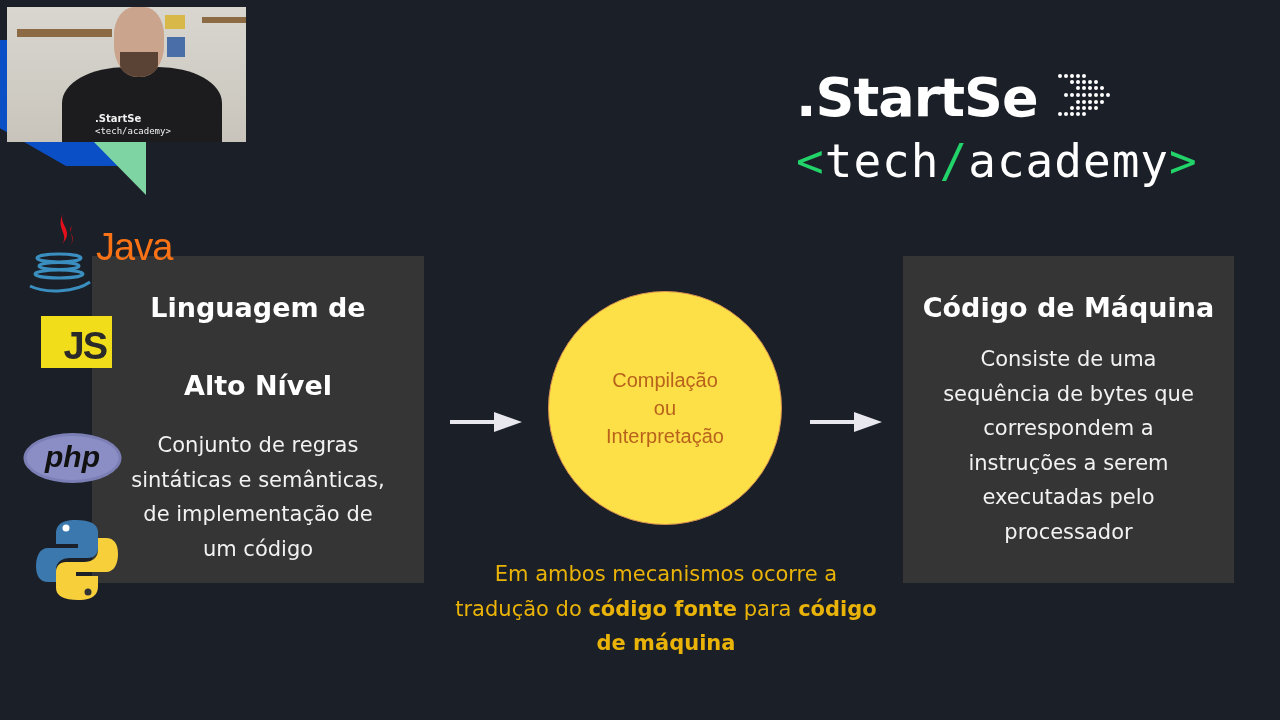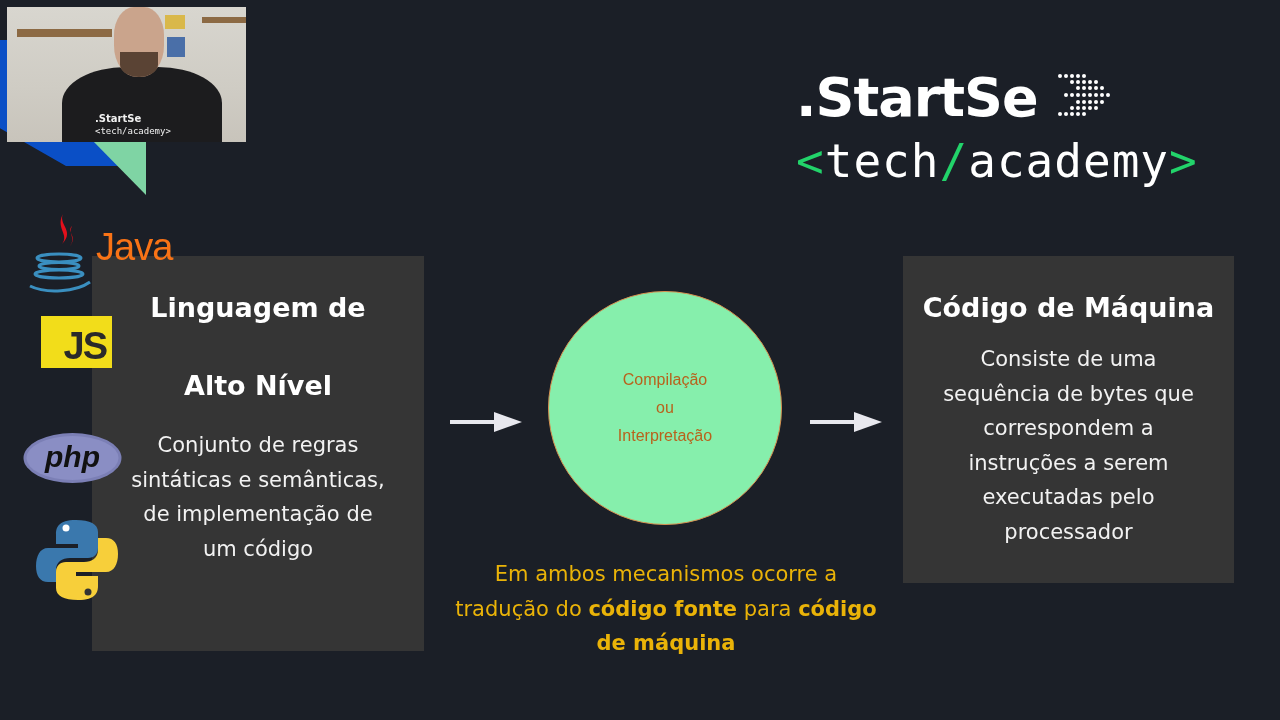--- a/index.html
+++ b/index.html
@@ -74,46 +74,46 @@
       color: #2a2a2a; font-family: "Liberation Sans", sans-serif; letter-spacing: -2px;
     }
     .php-icon { left: 22px; top: 432px; width: 101px; height: 52px; }
     .python-icon { left: 36px; top: 518px; width: 82px; height: 84px; }
 
     
     .box {
       background: #353535; color: #ffffff; text-align: center;
       font-family: "DejaVu Sans", sans-serif;
     }
-    .box-left { left: 92px; top: 256px; width: 332px; height: 395px; }
+    .box-left { left: 92px; top: 256px; width: 332px; height: 327px; }
     .box-right { left: 903px; top: 256px; width: 331px; height: 327px; }
     .box h2 {
       margin: 0; font-weight: bold; font-size: 27px; line-height: 39px;
     }
     .box p {
       margin: 0; font-size: 21px; line-height: 34.5px; color: #f2f2f2;
     }
     .box-left h2 { position: absolute; left: 20px; right: 20px; top: 32px; }
     .box-left p { position: absolute; left: 20px; right: 20px; top: 172px; }
     .box-right h2 { position: absolute; left: 0; right: 0; top: 32px; }
     .box-right p { position: absolute; left: 30px; right: 30px; top: 86px; }
 
     
     .arrow { height: 24px; }
     .arrow-1 { left: 450px; top: 410px; width: 72px; }
     .arrow-2 { left: 810px; top: 410px; width: 72px; }
 
     
     .circle {
       left: 548px; top: 291px; width: 234px; height: 234px;
-      border-radius: 50%; background: #86efac; border: 1px solid #d89050;
+      border-radius: 50%; background: #fde047; border: 1px solid #d89050;
       box-sizing: border-box;
       display: flex; align-items: center; justify-content: center;
       text-align: center; color: #b8621c;
-      font-family: "Liberation Sans", sans-serif; font-size: 16px; line-height: 28px;
+      font-family: "Liberation Sans", sans-serif; font-size: 20px; line-height: 28px;
     }
 
     
     .caption {
       left: 446px; top: 557px; width: 440px; text-align: center;
       color: #eab308; font-size: 21px; line-height: 34.5px;
       font-family: "DejaVu Sans", sans-serif;
     }
     .caption b { font-weight: bold; }
   </style>

